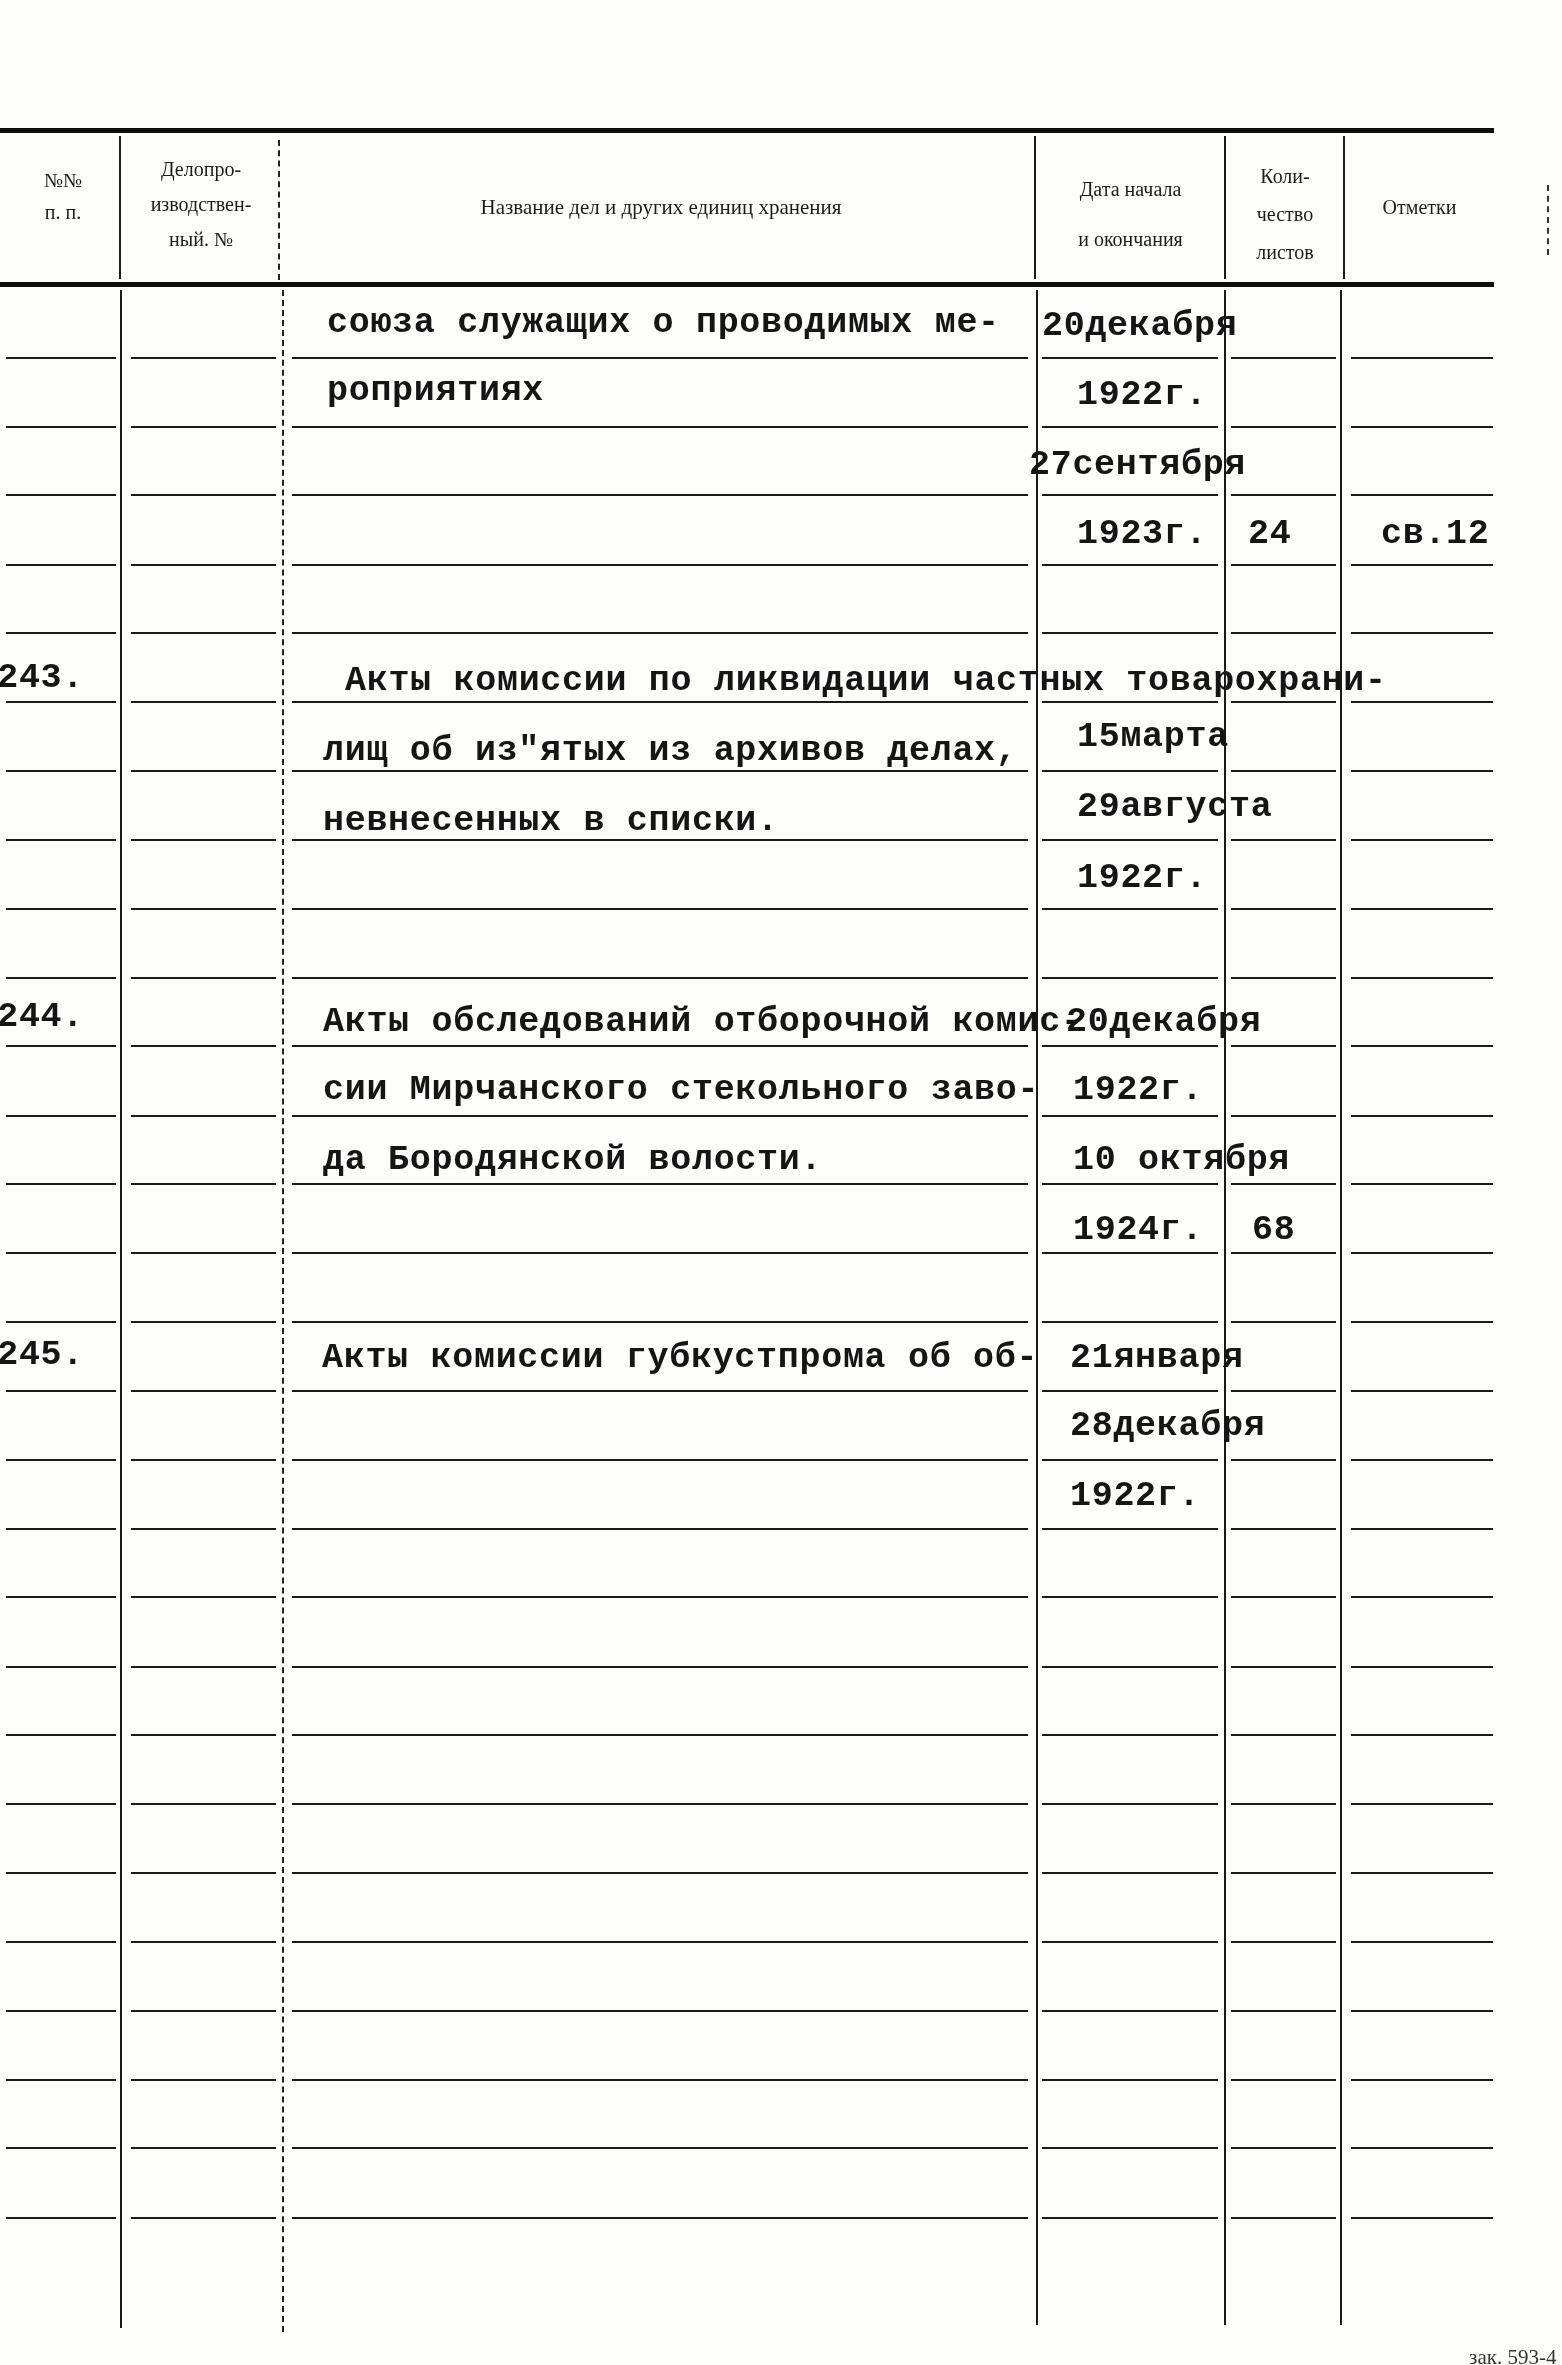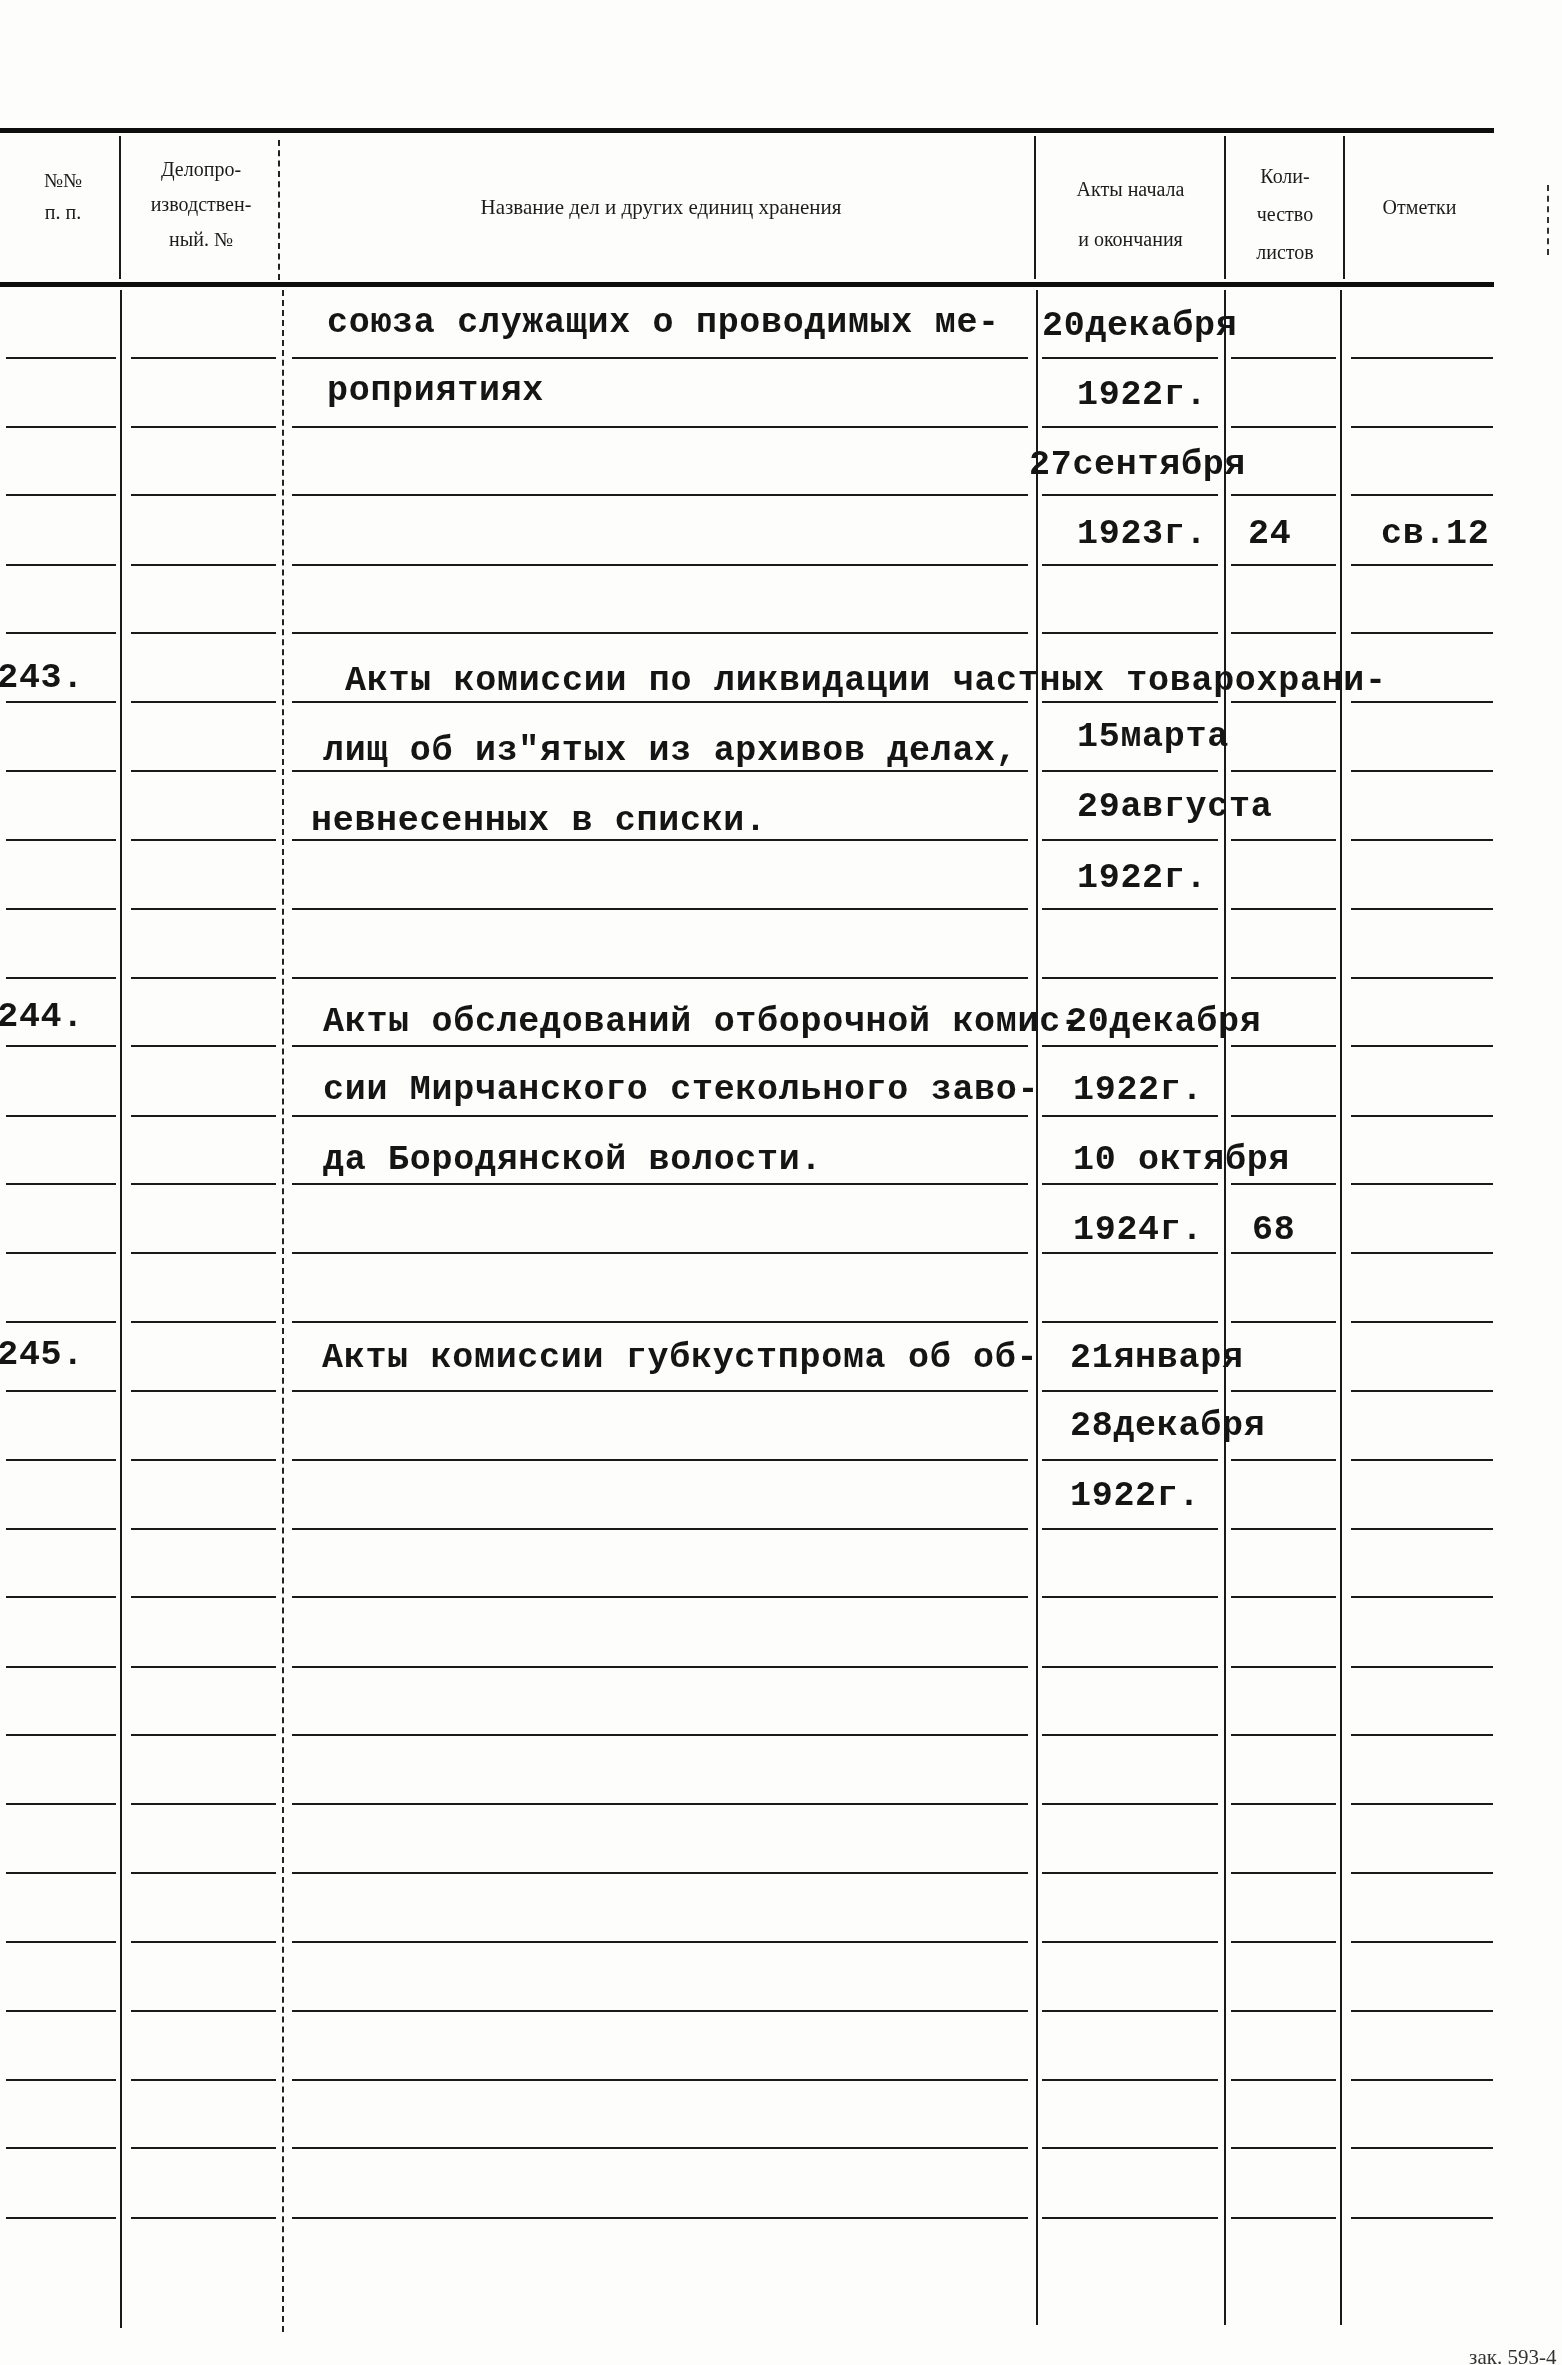--- a/index.html
+++ b/index.html
@@ -55,21 +55,21 @@
     <div>№№</div>
     <div>п. п.</div>
   </div>
   <div class="hdr" style="left:294px;top:191px;width:734px;font-size:21px;">Название дел и других единиц хранения</div>
   <div class="hdr" style="left:126px;top:152px;width:150px;line-height:35px;">
     <div>Делопро-</div>
     <div>изводствен-</div>
     <div>ный. №</div>
   </div>
   <div class="hdr" style="left:1038px;top:164px;width:185px;line-height:50px;">
-    <div>Акты начала</div>
+    <div>Дата начала</div>
     <div>и окончания</div>
   </div>
   <div class="hdr" style="left:1229px;top:157px;width:112px;line-height:38px;">
     <div>Коли-</div>
     <div>чество</div>
     <div>листов</div>
   </div>
   <div class="hdr" style="left:1346px;top:191px;width:147px;">Отметки</div>
 
   <div class="edge-mark"></div>
@@ -256,21 +256,21 @@
   <div class="cell" style="left:1042px;top:309px;">20декабря</div>
   <div class="cell" style="left:1077px;top:378px;">1922г.</div>
   <div class="cell" style="left:1029px;top:448px;">27сентября</div>
   <div class="cell" style="left:1077px;top:517px;">1923г.</div>
   <div class="cell" style="left:1248px;top:517px;">24</div>
   <div class="cell" style="left:1381px;top:517px;">св.12</div>
 
   <div class="cell num" style="left:-2.8px;top:661px;">243.</div>
   <div class="cell" style="left:323px;top:664px;margin-left:22px;">Акты комиссии по ликвидации частных товарохрани-</div>
   <div class="cell" style="left:323px;top:734px;">лищ об из"ятых из архивов делах,</div>
-  <div class="cell" style="left:311px;top:804px;">невнесенных в списки.</div>
+  <div class="cell" style="left:323px;top:804px;">невнесенных в списки.</div>
   <div class="cell" style="left:1077px;top:720px;">15марта</div>
   <div class="cell" style="left:1077px;top:790px;">29августа</div>
   <div class="cell" style="left:1077px;top:861px;">1922г.</div>
 
   <div class="cell num" style="left:-2.8px;top:1000px;">244.</div>
   <div class="cell" style="left:323px;top:1005px;">Акты обследований отборочной комис-</div>
   <div class="cell" style="left:323px;top:1073px;">сии Мирчанского стекольного заво-</div>
   <div class="cell" style="left:323px;top:1143px;">да Бородянской волости.</div>
   <div class="cell" style="left:1066px;top:1005px;">20декабря</div>
   <div class="cell" style="left:1073px;top:1073px;">1922г.</div>

